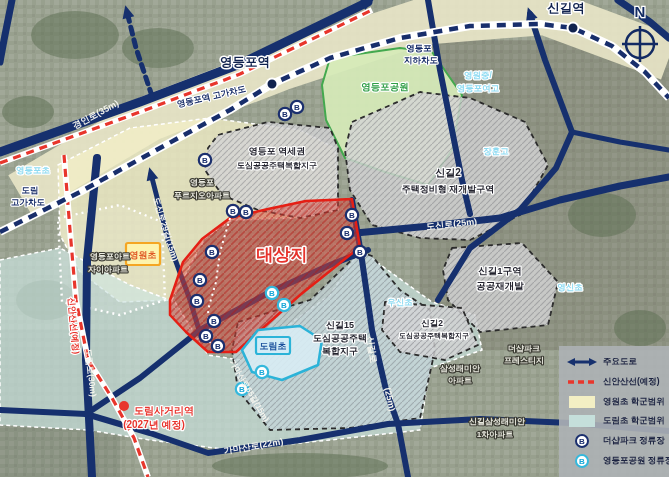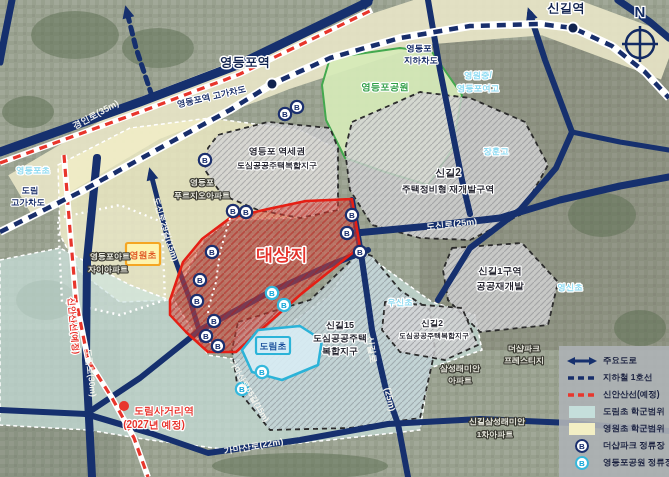--- a/index.html
+++ b/index.html
@@ -230,48 +230,40 @@
             <line x1="6" y1="6" x2="24" y2="6" stroke="#16306e" stroke-width="3"></line>
             <polygon points="0,6 8,2 8,10" fill="#16306e"></polygon>
             <polygon points="30,6 22,2 22,10" fill="#16306e"></polygon>
           </svg>
       </span>
       <span class="llabel">주요도로</span>
     </div>
     <div class="lrow">
       <span class="licon">
         <svg width="30" height="12">
-            <line x1="1" y1="6" x2="29" y2="6" stroke="#182e6b" stroke-width="3.5" stroke-dasharray="6,4"></line>
-          </svg>
-      </span>
-      <span class="llabel">지하철 1호선</span>
-    </div>
-    <div class="lrow">
-      <span class="licon">
-        <svg width="30" height="12">
             <line x1="1" y1="6" x2="29" y2="6" stroke="#e8362c" stroke-width="3.5" stroke-dasharray="6,4"></line>
           </svg>
       </span>
       <span class="llabel">신안산선(예정)</span>
     </div>
     <div class="lrow">
       <span class="licon">
         <svg width="30" height="12">
+            <rect x="2" y="0" width="26" height="12" fill="#f3efc4"></rect>
+          </svg>
+      </span>
+      <span class="llabel">영원초 학군범위</span>
+    </div>
+    <div class="lrow">
+      <span class="licon">
+        <svg width="30" height="12">
             <rect x="2" y="0" width="26" height="12" fill="#c5dfdb"></rect>
           </svg>
       </span>
       <span class="llabel">도림초 학군범위</span>
-    </div>
-    <div class="lrow">
-      <span class="licon">
-        <svg width="30" height="12">
-            <rect x="2" y="0" width="26" height="12" fill="#f3efc4"></rect>
-          </svg>
-      </span>
-      <span class="llabel">영원초 학군범위</span>
     </div>
     <div class="lrow">
       <span class="licon">
         <svg width="30" height="14">
             <circle cx="15" cy="7" r="6" fill="#ffffff" stroke="#1b2f6e" stroke-width="2"></circle>
             <text x="15" y="10" text-anchor="middle" font-size="8" font-weight="700" fill="#1b2f6e" font-family="Liberation Sans, sans-serif">B</text>
           </svg>
       </span>
       <span class="llabel">더샵파크 정류장</span>
     </div>

